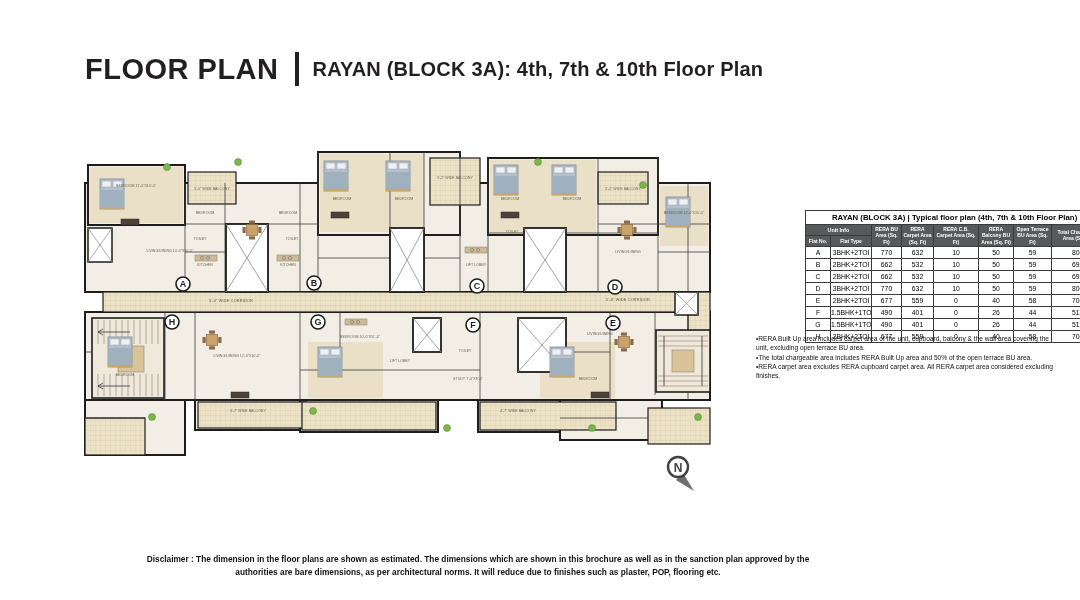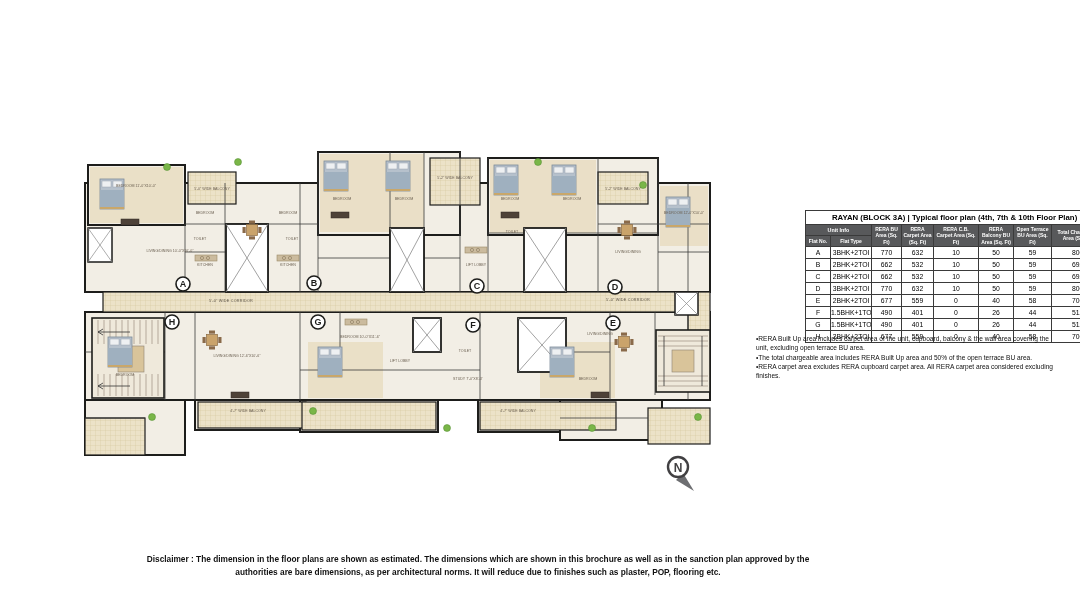--- a/index.html
+++ b/index.html
@@ -34,20 +34,25 @@
 
   
   .disc{position:absolute;left:0;top:553px;width:956px;text-align:center;}
   .disc span{display:inline-block;max-width:700px;font-size:8.3px;font-weight:bold;line-height:1.6;color:#111;}
 </style>
 </head>
 <body>
 
 <div class="page">
 
+  <div class="hdr">
+    <span class="t1">FLOOR PLAN</span>
+    <span class="sep"></span>
+    <span class="t2">RAYAN (BLOCK 3A): 4th, 7th &amp; 10th Floor Plan</span>
+  </div>
 
   <svg id="plan-svg" class="plan" width="1080" height="600" viewBox="0 0 1080 600">
     <defs>
       <pattern id="grid" width="5" height="5" patternUnits="userSpaceOnUse">
         <rect width="5" height="5" fill="#ece2c8"></rect>
         <path d="M5 0H0V5" stroke="#d3c49e" stroke-width="0.6" fill="none"></path>
       </pattern>
       <g id="bed">
         <rect x="-12" y="-15" width="24" height="30" fill="#b6c1cc" stroke="#7d8b99" stroke-width="0.8"></rect>
         <rect x="-10" y="-13" width="9" height="6" fill="#eef0f2" stroke="#9aa5af" stroke-width="0.5"></rect>

